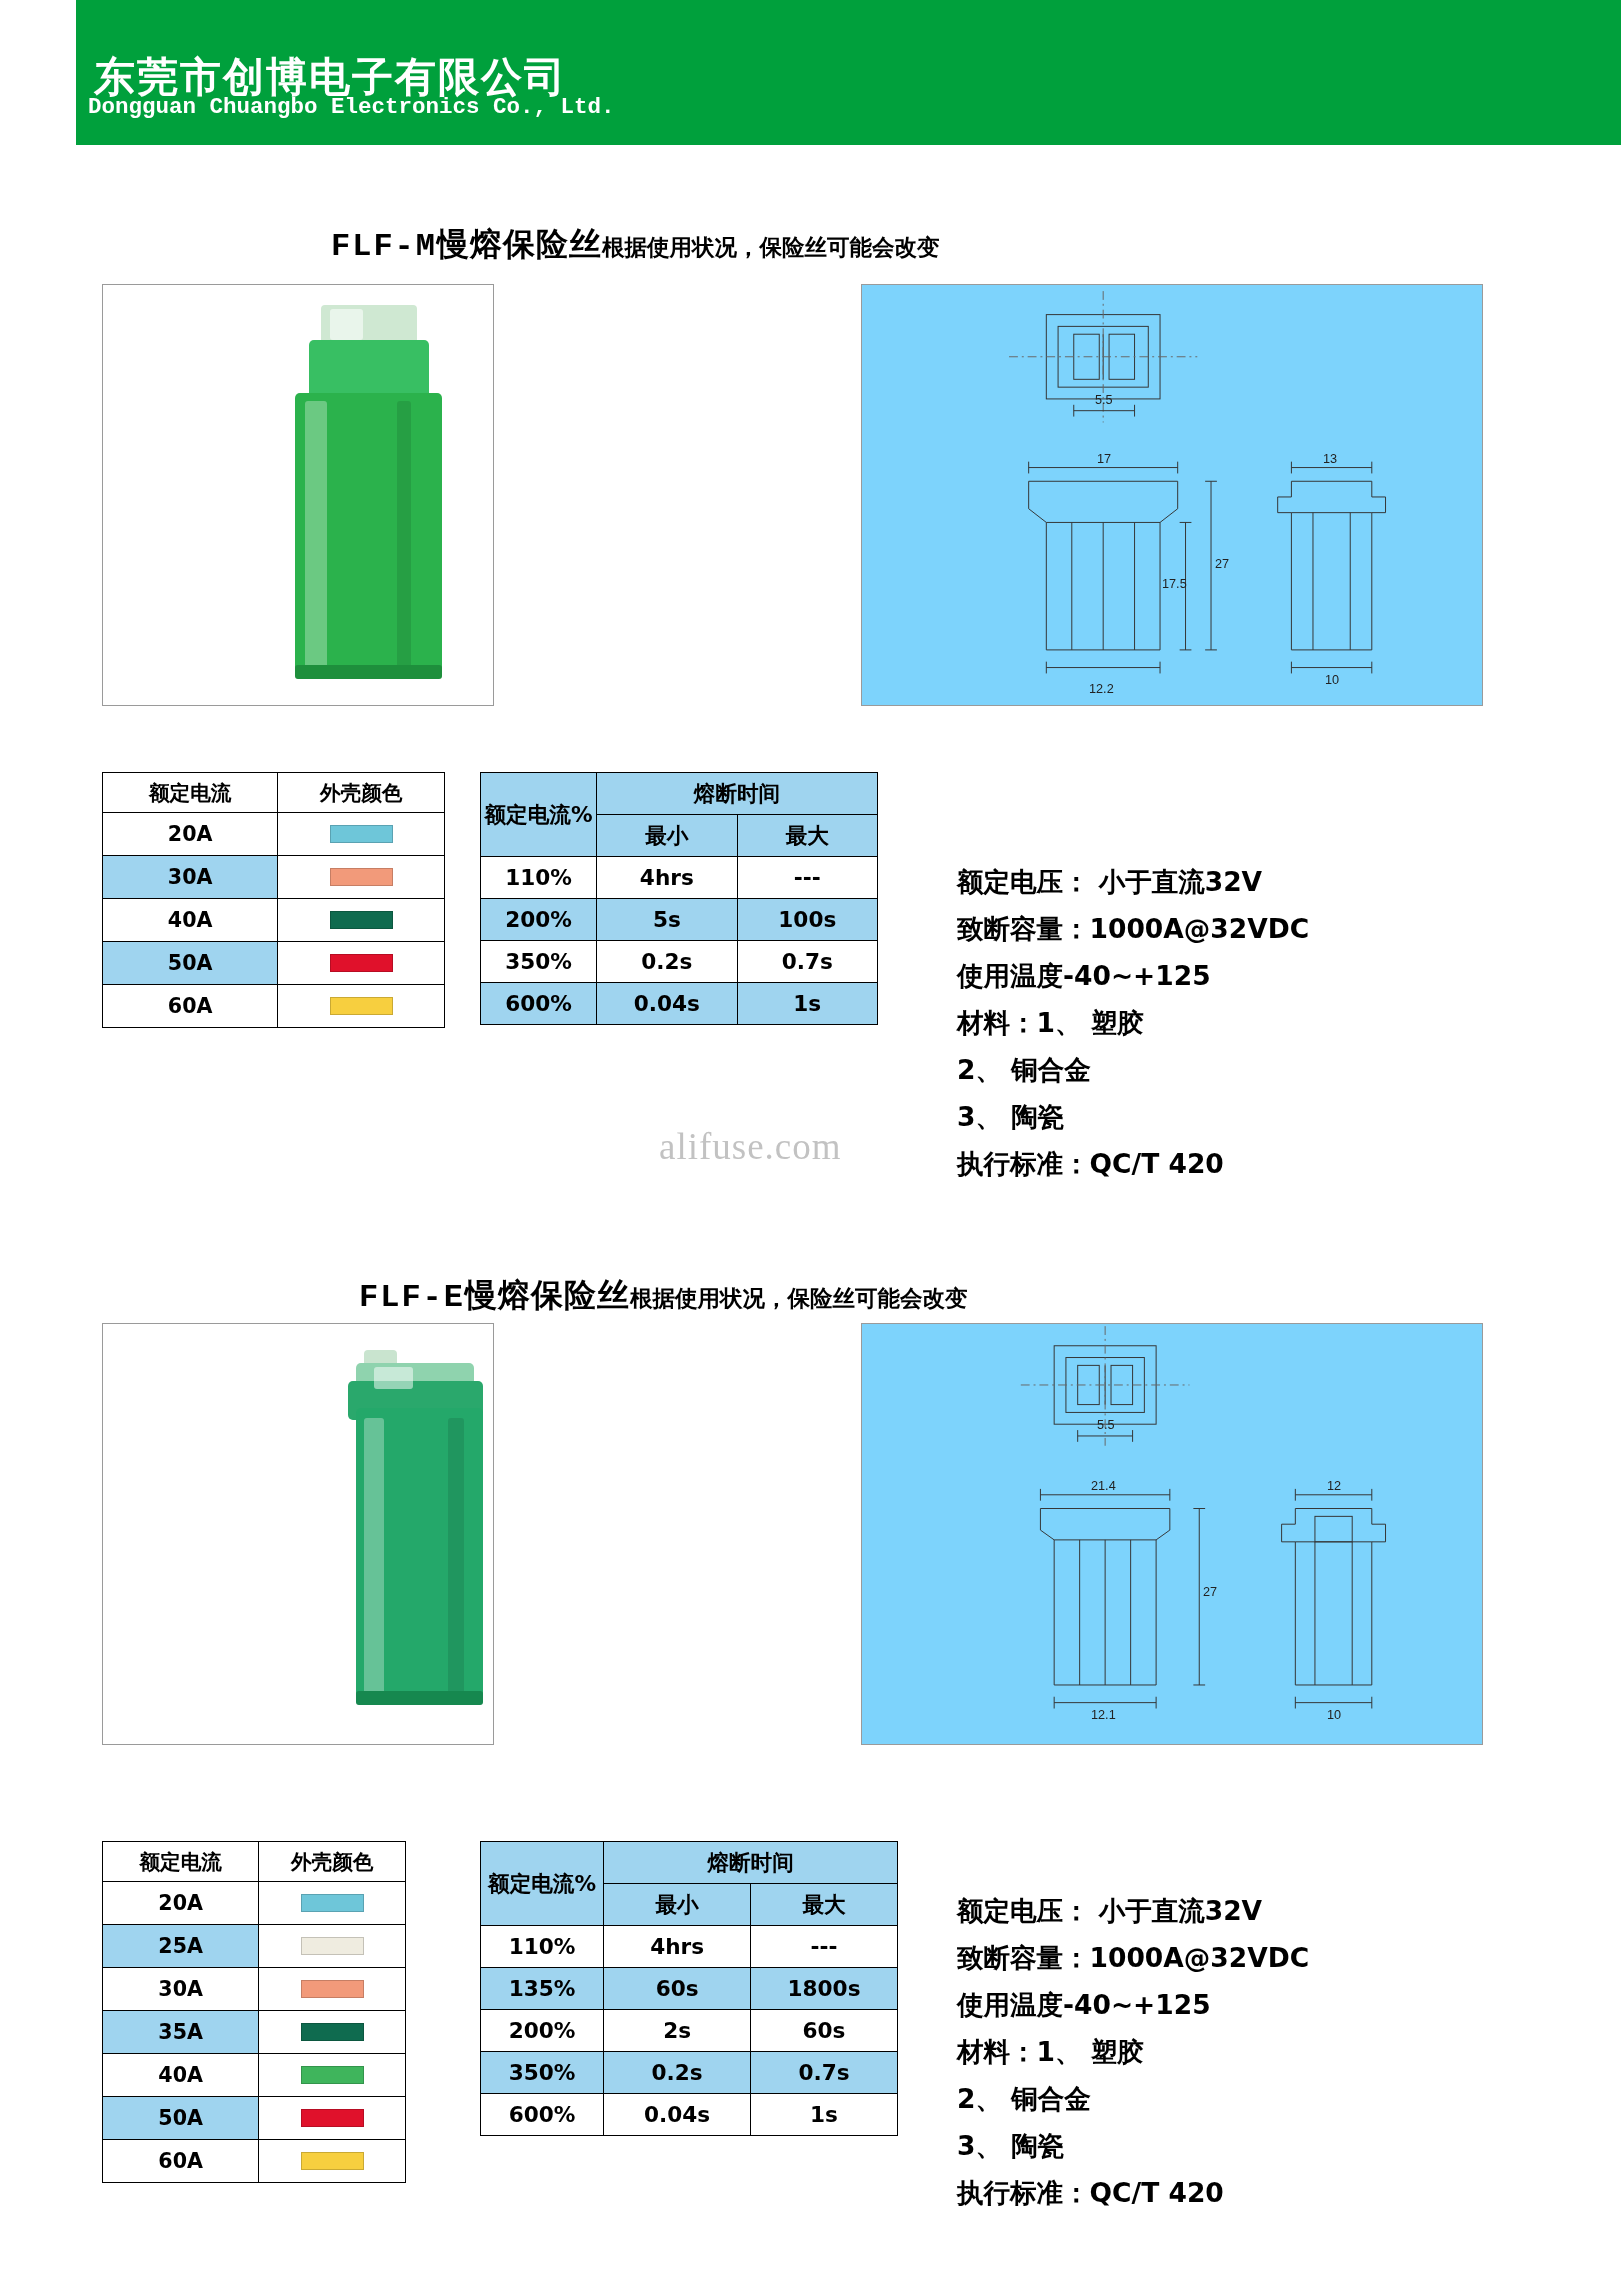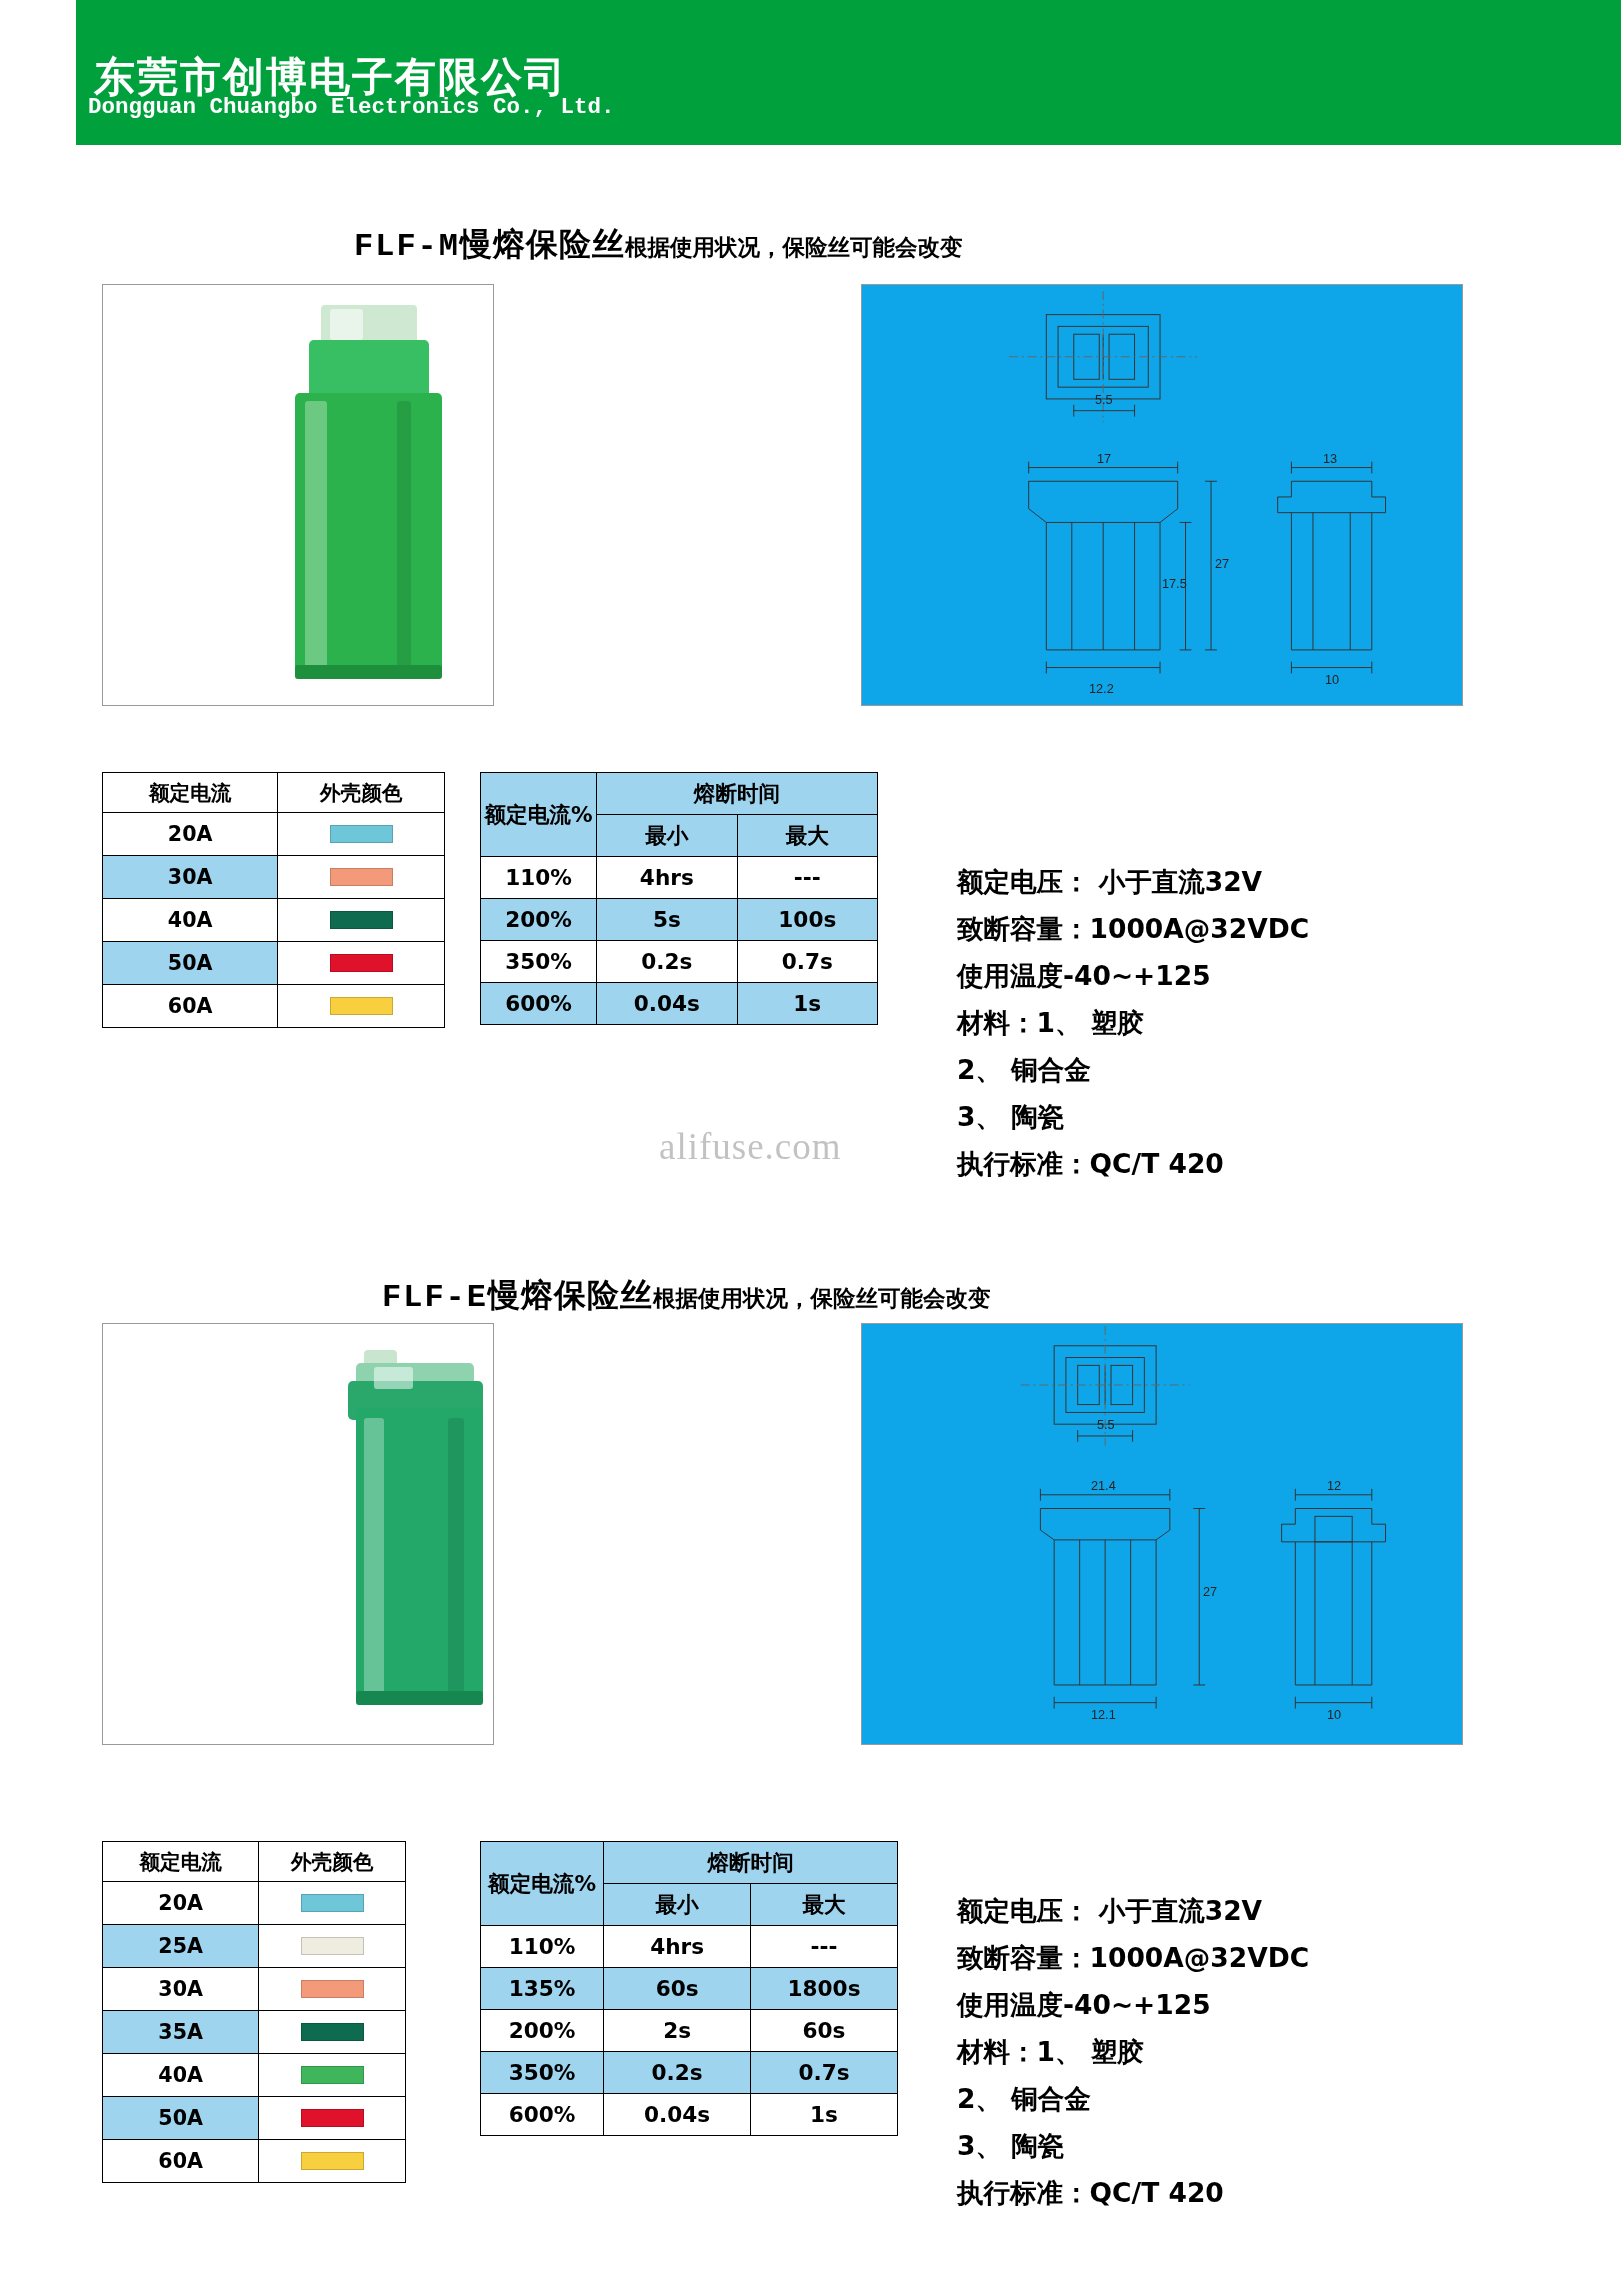--- a/index.html
+++ b/index.html
@@ -52,21 +52,20 @@
     font-weight: bold;
     color: #ffffff;
     letter-spacing: 0px;
     white-space: nowrap;
   }
 
   
   .sec-title {
     position: absolute;
     white-space: nowrap;
-    margin-left: 23px;
   }
   .sec-title .big {
     font-family: "Liberation Mono", monospace;
     font-size: 32px;
     font-weight: bold;
     letter-spacing: 2px;
   }
   .sec-title .bigcn {
     font-family: "DejaVu Sans", sans-serif;
     font-size: 32px;
@@ -83,22 +82,23 @@
   
   .photo-frame {
     position: absolute;
     border: 1px solid #9a9a9a;
     background: #ffffff;
     overflow: hidden;
   }
   .draw-frame {
     position: absolute;
     border: 1px solid #9a9a9a;
-    background: #0ea5e9;
+    background: #7dd3fc;
     overflow: hidden;
+    padding-left: 20px;
   }
 
   
   .fuse-photo {
     position: absolute;
   }
   .fuse-cap {
     position: absolute;
     border-radius: 3.9px 3.9px 0 0;
   }

